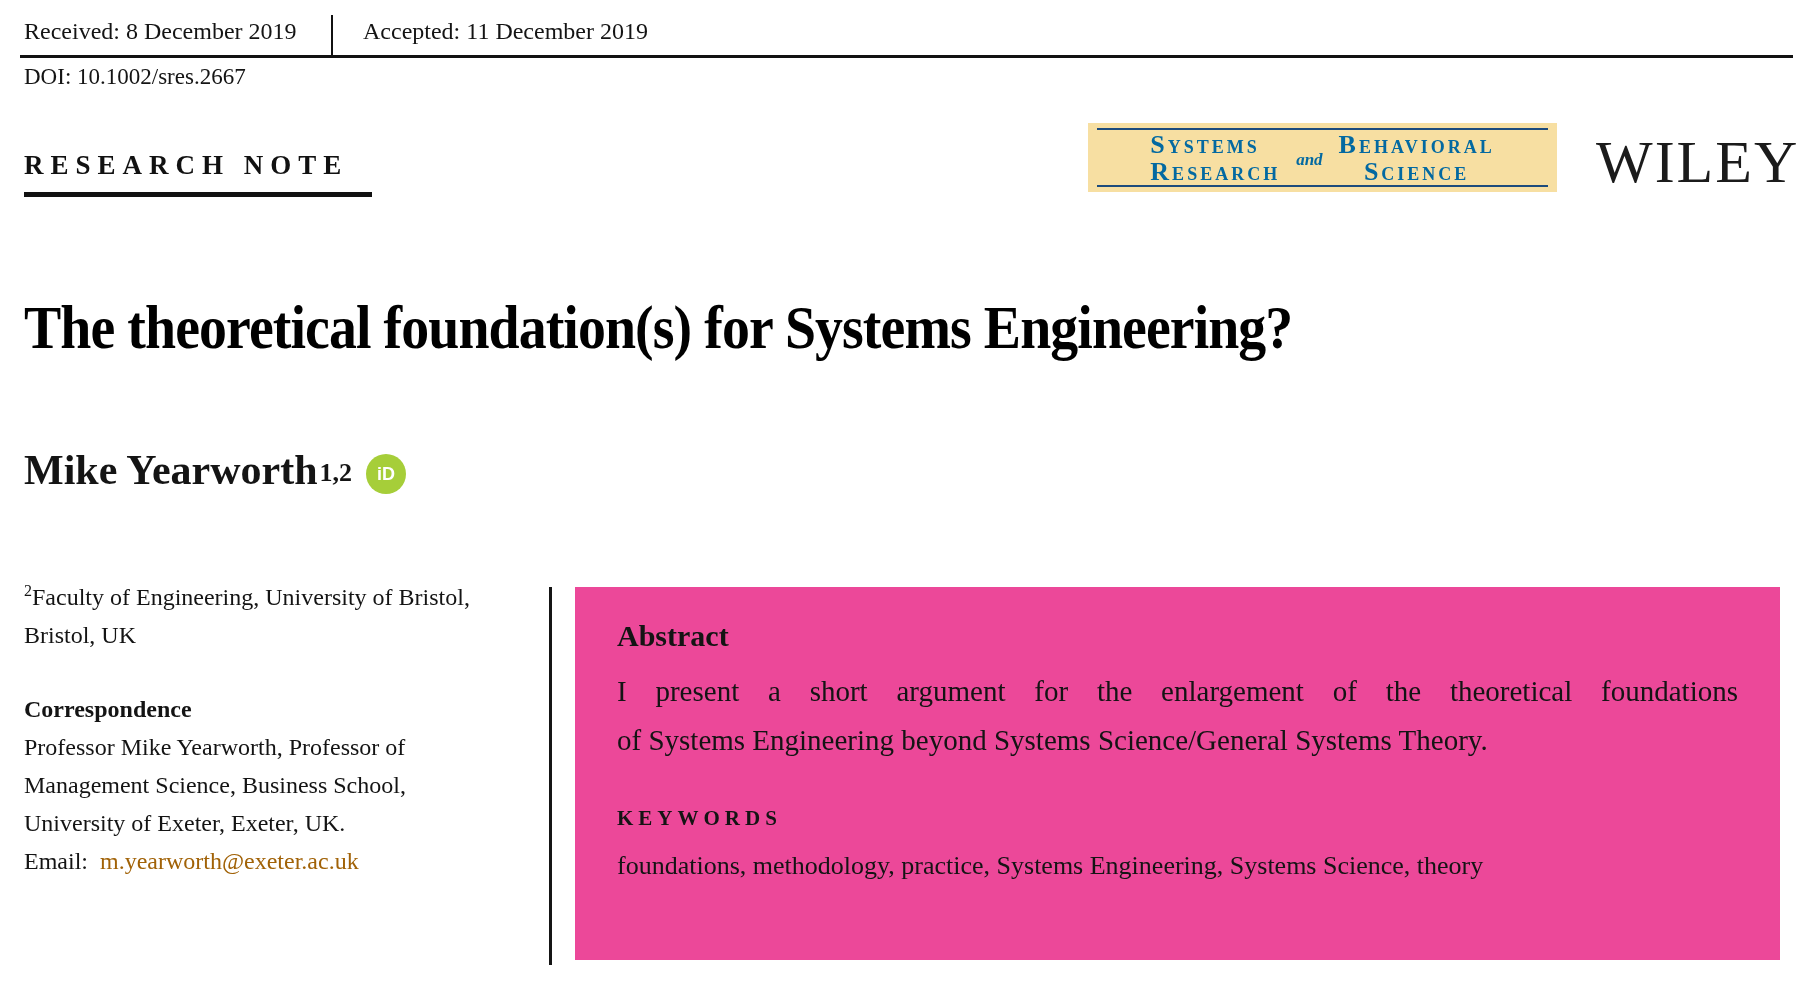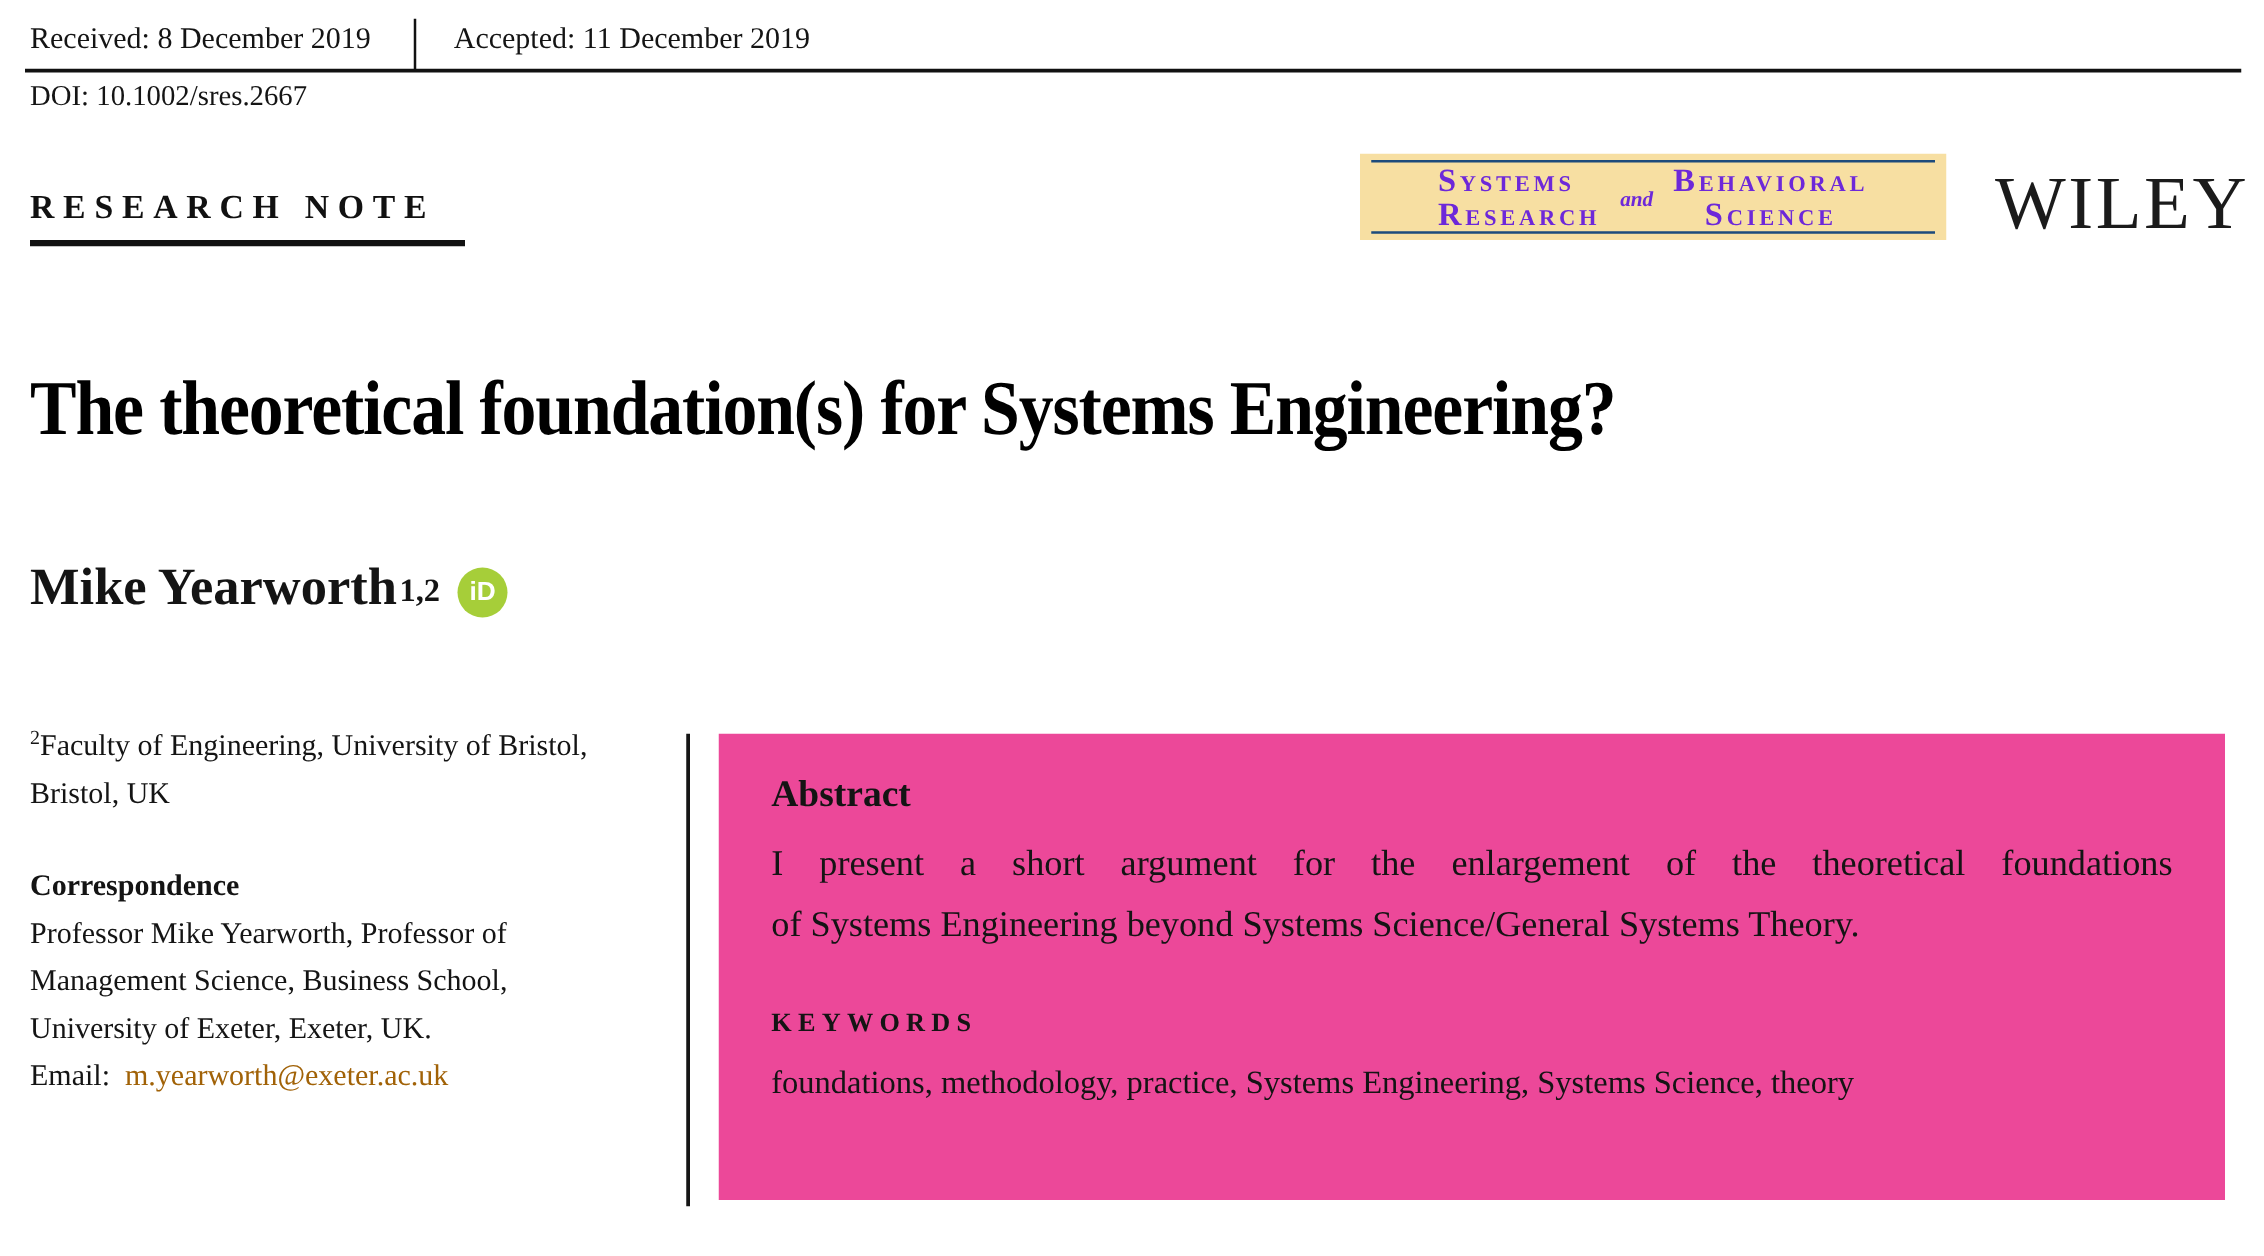--- a/index.html
+++ b/index.html
@@ -21,21 +21,21 @@
   .doi { position: absolute; left: 24px; top: 64px; font-size: 23px; }
 
   
   .research-note { position: absolute; left: 24px; top: 150px; }
   .research-note .rn-label { font-size: 27px; font-weight: bold; letter-spacing: 7px; color: #111; }
   .research-note .rn-underline { margin-top: 11px; width: 348px; height: 5px; background: #111; }
 
   
   .journal-logo {
     position: absolute; left: 1088px; top: 123px; width: 469px; height: 69px;
-    background: #f7dfa2; color: #6d28d9;
+    background: #f7dfa2; color: #0369a1;
     display: flex; align-items: center; justify-content: center; gap: 16px;
     box-sizing: border-box;
   }
   .journal-logo::before, .journal-logo::after {
     content: ""; position: absolute; left: 9px; right: 9px; height: 2px; background: #1d4b7c;
   }
   .journal-logo::before { top: 5px; }
   .journal-logo::after { bottom: 5px; }
   .logo-col { display: flex; flex-direction: column; line-height: 27px; font-size: 26px;
               font-weight: bold; font-variant: small-caps; letter-spacing: 3px; }
@@ -57,21 +57,21 @@
   }
 
   
   .author-row { position: absolute; left: 24px; top: 446px; display: flex; align-items: flex-end; }
   .author-name { font-size: 42px; font-weight: bold; }
   .author-sup { font-size: 26px; font-weight: bold; position: relative; top: -6px; margin-left: 2px; }
   .orcid-badge {
     width: 40px; height: 40px; border-radius: 50%;
     background: #a6ce39; color: #ffffff;
     display: flex; align-items: center; justify-content: center;
-    font-family: "Liberation Sans", sans-serif; font-size: 21px; font-weight: bold;
+    font-family: "Liberation Sans", sans-serif; font-size: 18px; font-weight: bold;
     margin-left: 14px; margin-top: 5px; cursor: pointer;
   }
 
   
   .left-col { position: absolute; left: 24px; top: 578px; width: 472px; font-size: 24px; line-height: 38px; }
   .affil { margin: 0 0 8px 0; }
   .affil sup { font-size: 16px; line-height: 0; }
   .correspondence { margin-top: 36px; }
   .corr-heading { font-weight: bold; }
   .email-line .email-value { margin-left: 12px; color: #a16207; text-decoration: none; }

